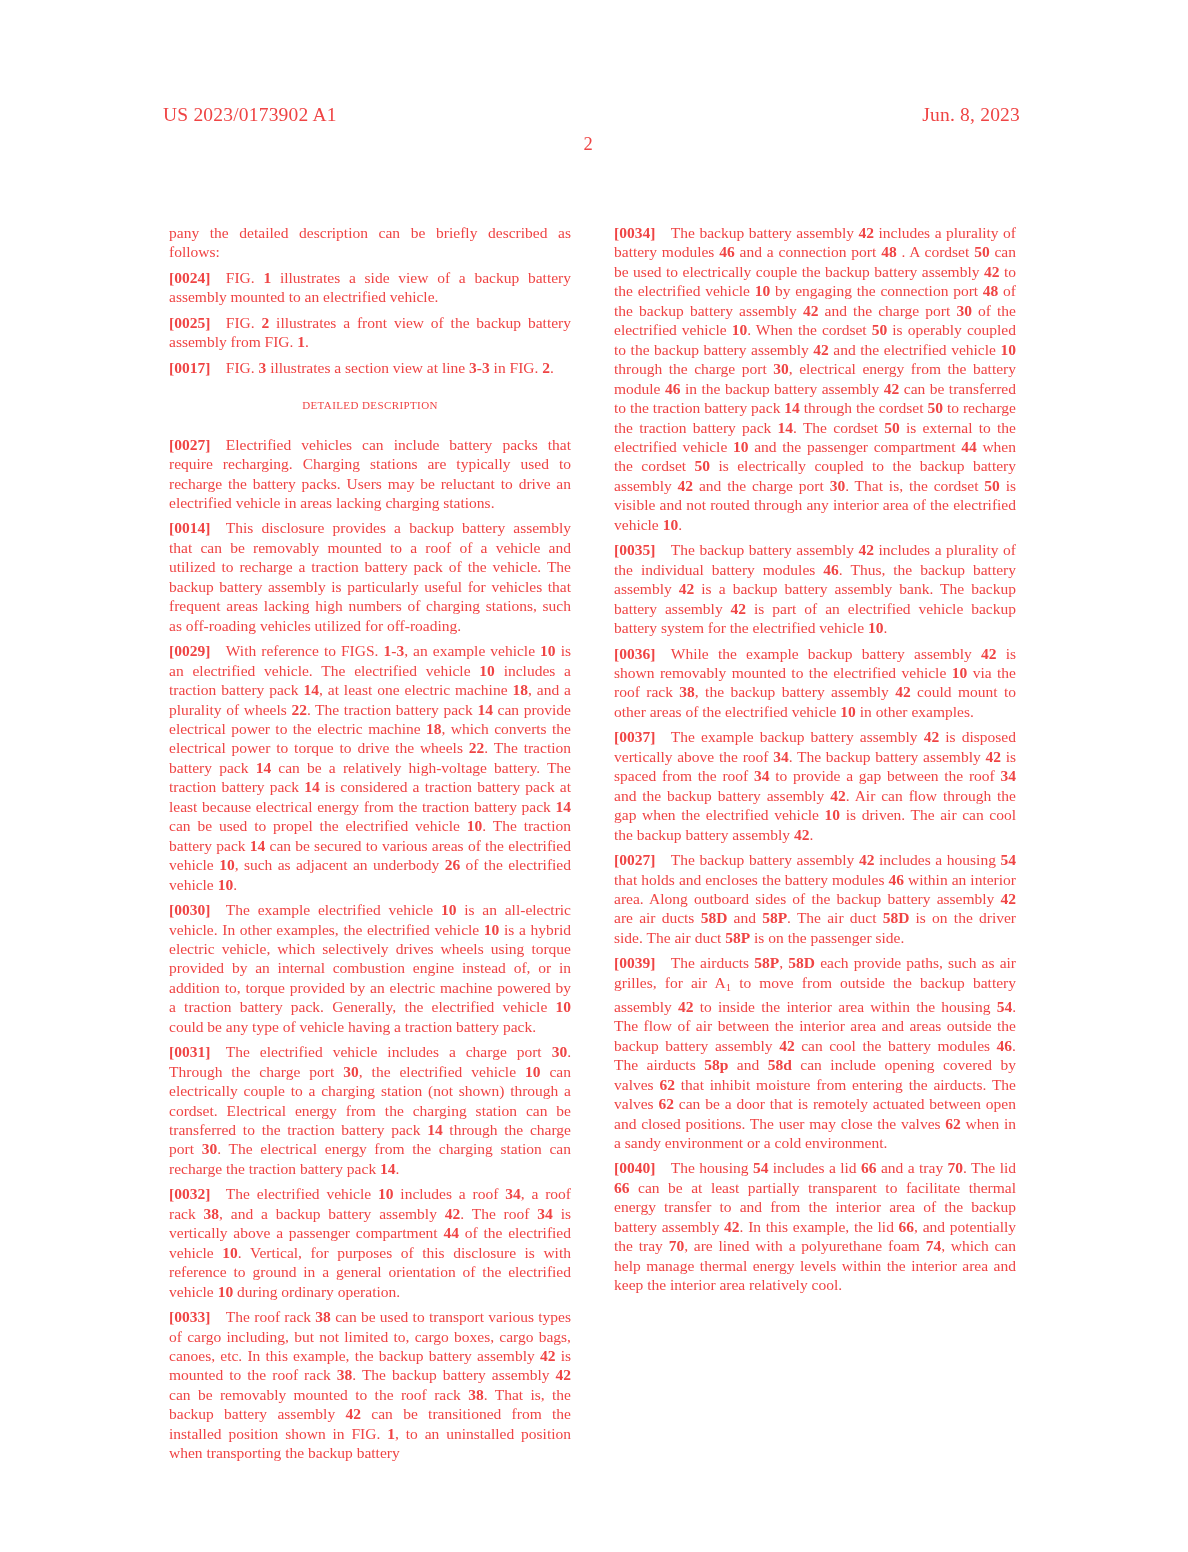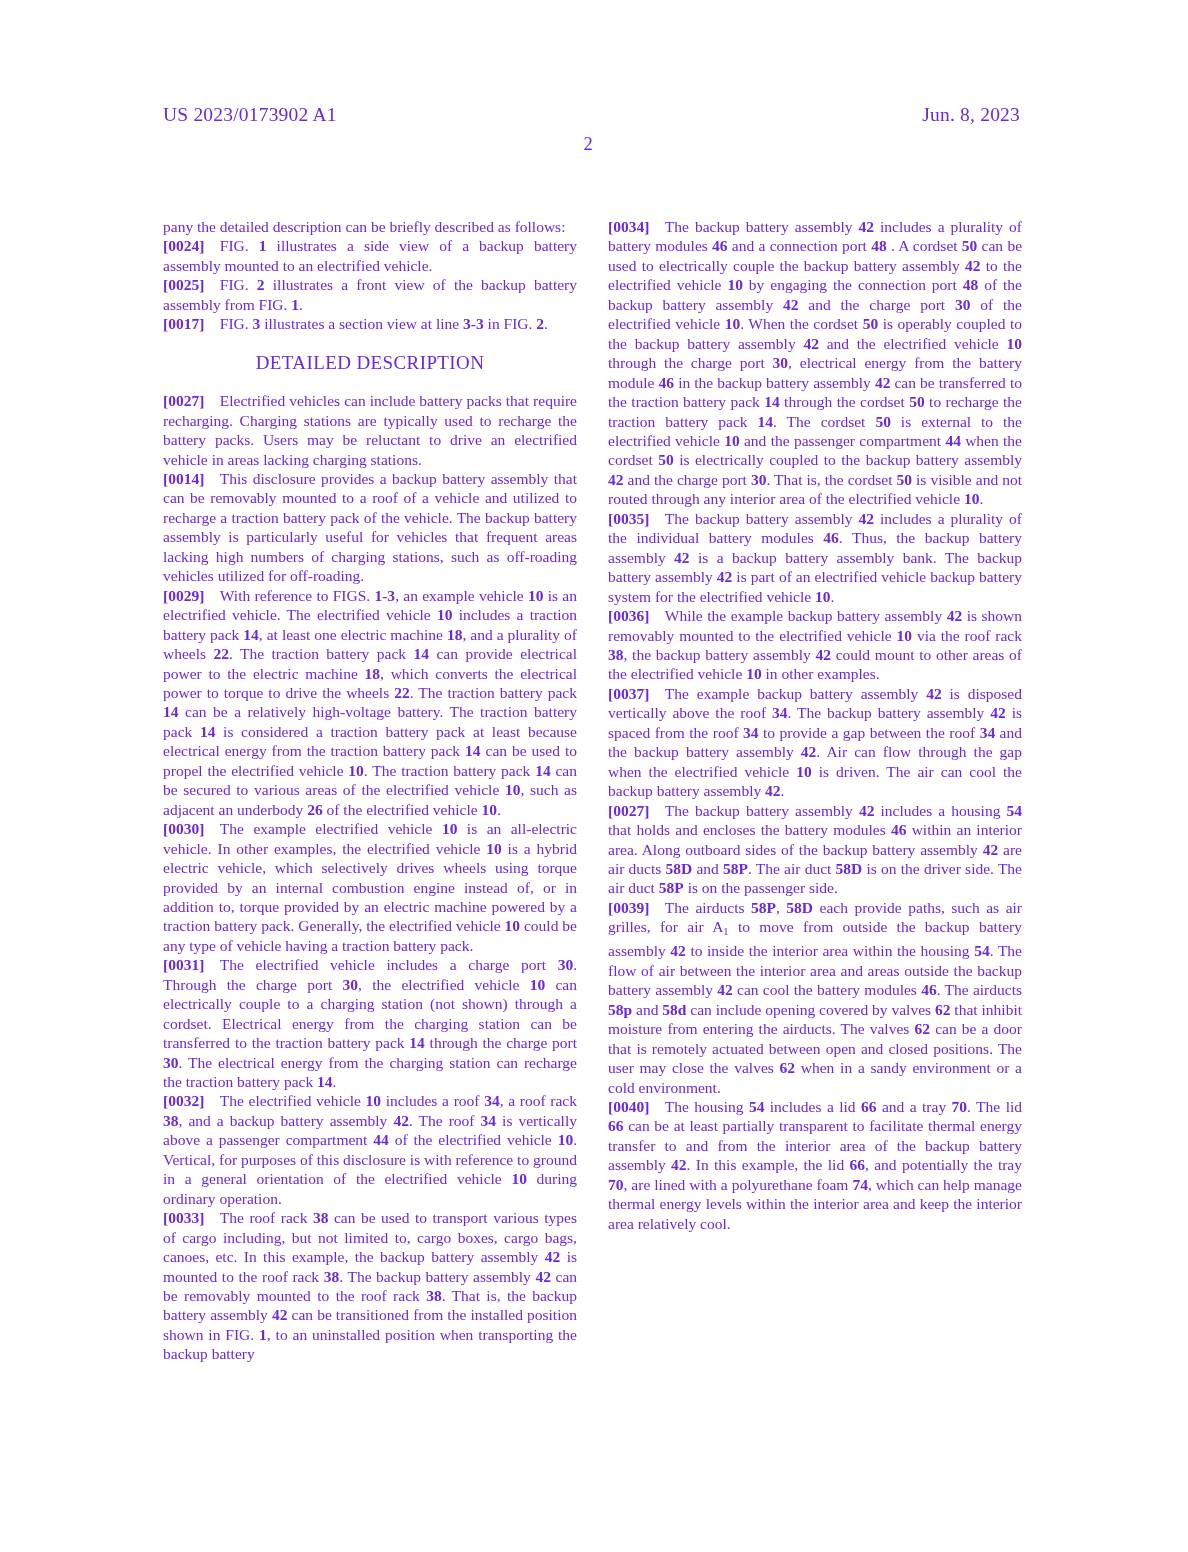--- a/index.html
+++ b/index.html
@@ -5,21 +5,21 @@
   html, body {
     margin: 0;
     padding: 0;
     background: #ffffff;
   }
   .page {
     position: relative;
     width: 1112px;
     height: 1552px;
     background: #ffffff;
-    color: #6d28d9;
+    color: #ef4444;
     font-family: "Liberation Serif", "DejaVu Serif", serif;
     overflow: hidden;
   }
   .header {
     position: absolute;
     left: 163px;
     top: 104px;
     width: 857px;
     display: flex;
     justify-content: space-between;
@@ -43,26 +43,26 @@
     column-gap: 31px;
   }
   .column {
     width: 414px;
     font-size: 15.5px;
     line-height: 19.45px;
     text-align: justify;
     text-justify: inter-word;
   }
   p.para {
-    margin: 0;
+    margin: 6px;
     padding: 0;
     font-family: Liberation Serif, serif;
   }
   h2.section-heading {
-    font-size: 19px;
+    font-size: 11px;
     font-weight: normal;
     text-align: center;
     letter-spacing: 0.4px;
     margin: 19px 0 19px 0;
   }
   b { font-weight: bold; }
   sub { font-size: 0.68em; vertical-align: -0.25em; }
 </style>
 </head>
 <body>

